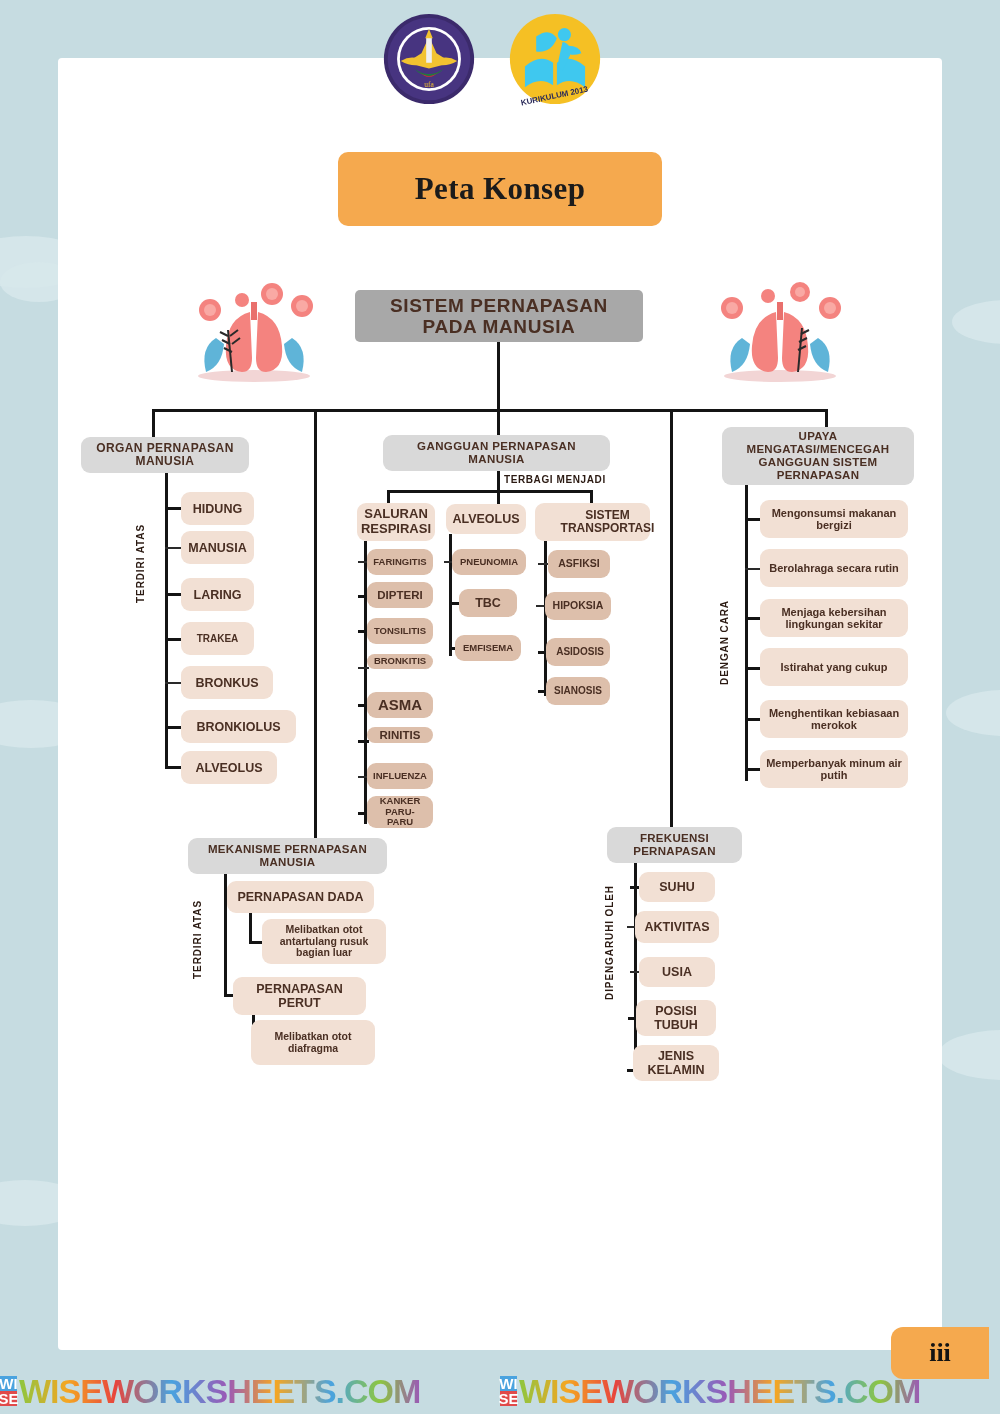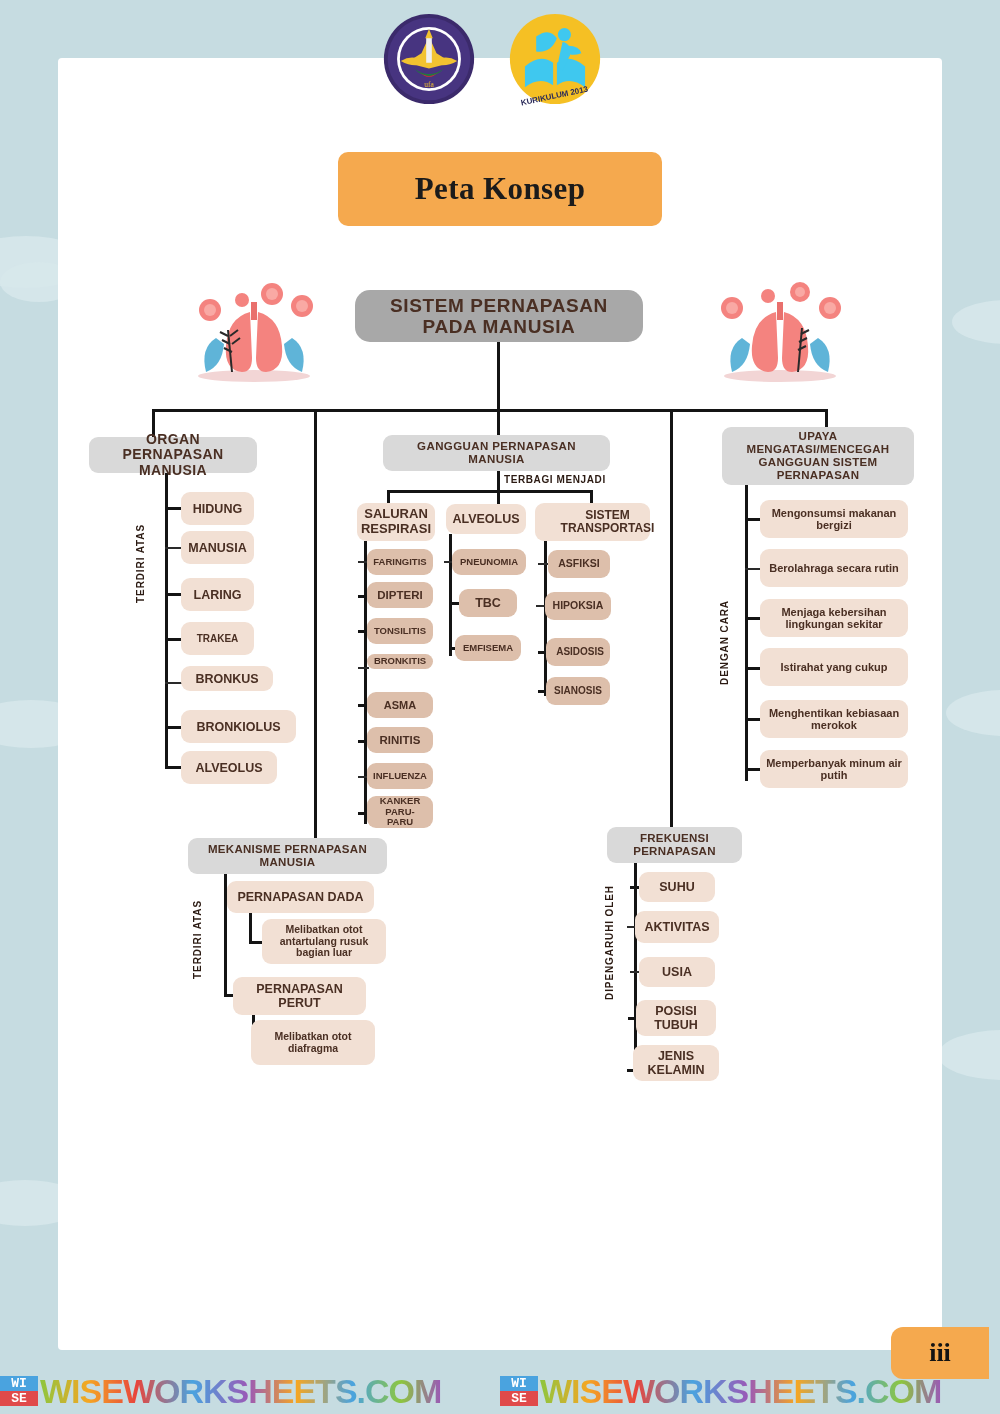--- a/index.html
+++ b/index.html
@@ -32,21 +32,21 @@
     font-size:31px; color:#1b1b1b; letter-spacing:.4px;
   }
 
   
   .node {
     position:absolute; display:flex; align-items:center; justify-content:center;
     text-align:center; border-radius:9px; color:#4a2f23;
     font-weight:bold; line-height:1.12; padding:3px 6px;
     z-index:3;
   }
-  .n-root   { background:#a8a8a8; color:#4a2f23; border-radius:15px; }
+  .n-root   { background:#a8a8a8; color:#4a2f23; border-radius:5px; }
   .n-gray   { background:#d9d9d9; }
   .n-peach  { background:#f2e0d4; }
   .n-peach2 { background:#ddbfab; }
 
   
   .ln { position:absolute; background:#141414; z-index:1; }
   .lv { width:3px; }
   .lh { height:3px; }
   .lh-thin { height:2px; background:#2a2a2a; }
 
@@ -75,23 +75,23 @@
   .pagenum span { font-family:"Liberation Serif", serif; font-weight:bold; font-size:26px; color:#131313; }
 
   
   .watermark {
     position:absolute; left:0; top:1368px; width:1000px; height:46px;
     display:flex; align-items:center; overflow:hidden;
   }
   .wm-unit { display:flex; align-items:center; width:500px; }
   .wm-badge { display:flex; flex-direction:column; margin-right:2px; }
   .wm-badge i {
-    font-style:normal; font-size:13px; font-weight:bold; color:#fff;
-    width:38px; height:15px; display:flex; align-items:center; justify-content:center;
-    font-family:Liberation Mono, monospace;
+    font-style:normal; font-size:15px; font-weight:bold; color:#fff;
+    width:17px; height:15px; display:flex; align-items:center; justify-content:center;
+    font-family:Liberation Sans, sans-serif;
   }
   .wm-text { font-family:"Liberation Sans", sans-serif; font-weight:bold; font-size:34px; letter-spacing:-1px; }
 </style>
 </head>
 <body>
 
 <div class="cloud" style="left:-40px;top:236px;width:132px;height:52px;"></div>
 <div class="cloud" style="left:0px;top:262px;width:78px;height:40px;"></div>
 <div class="cloud" style="left:-30px;top:700px;width:122px;height:48px;"></div>
 <div class="cloud" style="left:946px;top:690px;width:118px;height:46px;"></div>
@@ -174,21 +174,21 @@
 </div>
 <div class="ln lv" style="left:497px;top:342px;height:70px;"></div>
 <div class="ln lh" style="left:152px;top:409px;width:676px;"></div>
 
 <div class="ln lv" style="left:152px;top:409px;height:28px;"></div>
 <div class="ln lv" style="left:314px;top:409px;height:432px;"></div>
 <div class="ln lv" style="left:497px;top:409px;height:26px;"></div>
 <div class="ln lv" style="left:670px;top:409px;height:418px;"></div>
 <div class="ln lv" style="left:825px;top:409px;height:18px;"></div>
 
-<div class="node n-gray" style="left:81px;top:437px;width:168px;height:36px;font-size:14px;letter-spacing:.4px;margin-left:8px;">
+<div class="node n-gray" style="left:81px;top:437px;width:168px;height:36px;font-size:12px;letter-spacing:.4px;">
   <span>ORGAN PERNAPASAN MANUSIA</span>
 </div>
 <div class="vlabel" style="left:135px;top:524px;font-size:10px;">TERDIRI ATAS</div>
 <div class="ln lv" style="left:165px;top:473px;height:295px;"></div>
 
 <div class="node n-peach" style="left:181px;top:492px;width:73px;height:33px;font-size:12.5px;">
   <span>HIDUNG</span>
   </div>
 <div class="ln lh" style="left:165px;top:507px;width:18px;"></div>
 
@@ -200,21 +200,21 @@
 <div class="node n-peach" style="left:181px;top:578px;width:73px;height:33px;font-size:12.5px;">
   <span>LARING</span>
   </div>
 <div class="ln lh" style="left:165px;top:593px;width:18px;"></div>
 
 <div class="node n-peach" style="left:181px;top:622px;width:73px;height:33px;font-size:10px;">
   <span>TRAKEA</span>
   </div>
 <div class="ln lh" style="left:165px;top:638px;width:18px;"></div>
 
-<div class="node n-peach" style="left:181px;top:666px;width:92px;height:25px;font-size:12.5px;">
+<div class="node n-peach" style="left:181px;top:666px;width:92px;height:33px;font-size:12.5px;">
   <span>BRONKUS</span>
   </div>
 <div class="ln lh-thin" style="left:165px;top:682px;width:18px;"></div>
 
 <div class="node n-peach" style="left:181px;top:710px;width:115px;height:33px;font-size:12.5px;">
   <span>BRONKIOLUS</span>
   </div>
 <div class="ln lh" style="left:165px;top:726px;width:18px;"></div>
 
 <div class="node n-peach" style="left:181px;top:751px;width:96px;height:33px;font-size:12.5px;">
@@ -249,26 +249,26 @@
 <div class="node n-peach2" style="left:367px;top:618px;width:66px;height:26px;font-size:9.5px;">
   <span>TONSILITIS</span>
   </div>
 <div class="ln lh" style="left:358px;top:630px;width:11px;"></div>
 
 <div class="node n-peach2" style="left:367px;top:654px;width:66px;height:15px;font-size:9.5px;">
   <span>BRONKITIS</span>
   </div>
 <div class="ln lh-thin" style="left:358px;top:667px;width:11px;"></div>
 
-<div class="node n-peach2" style="left:367px;top:692px;width:66px;height:26px;font-size:11px;">
+<div class="node n-peach2" style="left:367px;top:692px;width:66px;height:26px;font-size:15px;">
   <span>ASMA</span>
   </div>
 <div class="ln lh" style="left:358px;top:704px;width:11px;"></div>
 
-<div class="node n-peach2" style="left:367px;top:727px;width:66px;height:26px;font-size:11.5px;">
+<div class="node n-peach2" style="left:367px;top:727px;width:66px;height:16px;font-size:11.5px;">
   <span>RINITIS</span>
   </div>
 <div class="ln lh" style="left:358px;top:740px;width:11px;"></div>
 
 <div class="node n-peach2" style="left:367px;top:763px;width:66px;height:26px;font-size:9.5px;">
   <span>INFLUENZA</span>
   </div>
 <div class="ln lh-thin" style="left:358px;top:776px;width:11px;"></div>
 
 <div class="node n-peach2" style="left:367px;top:796px;width:66px;height:32px;font-size:9.5px;">

